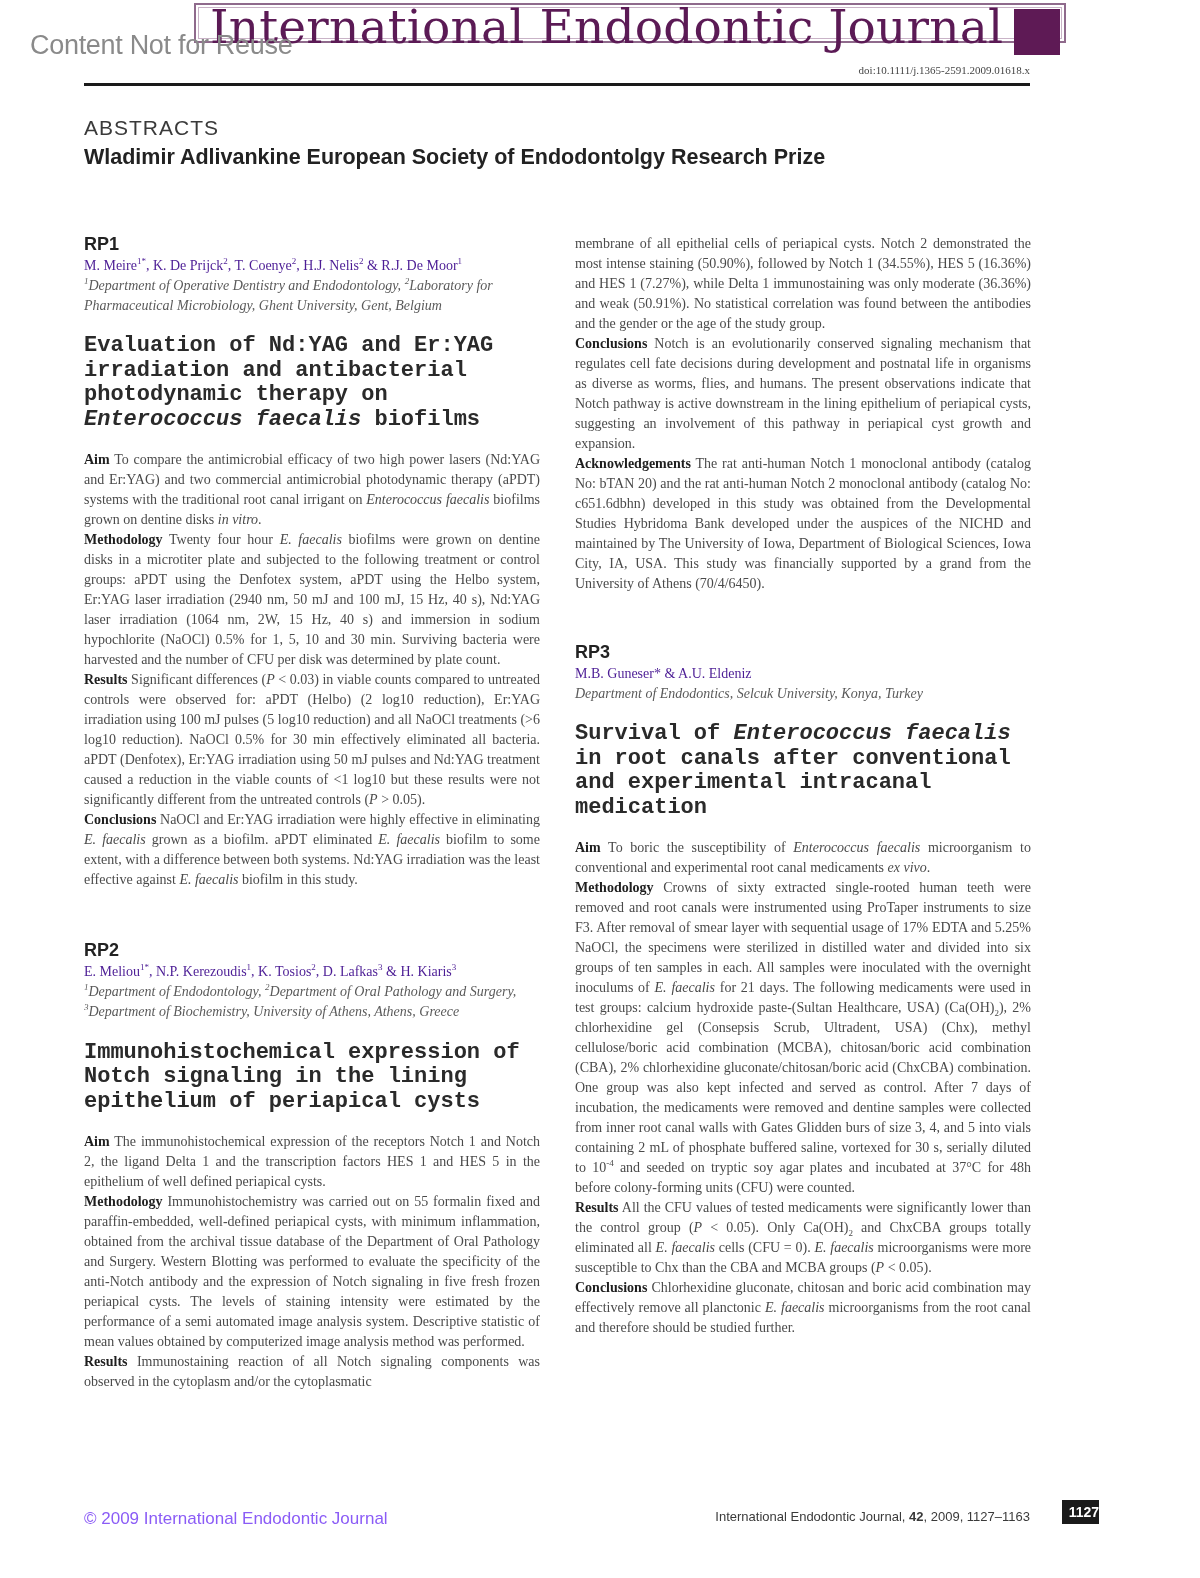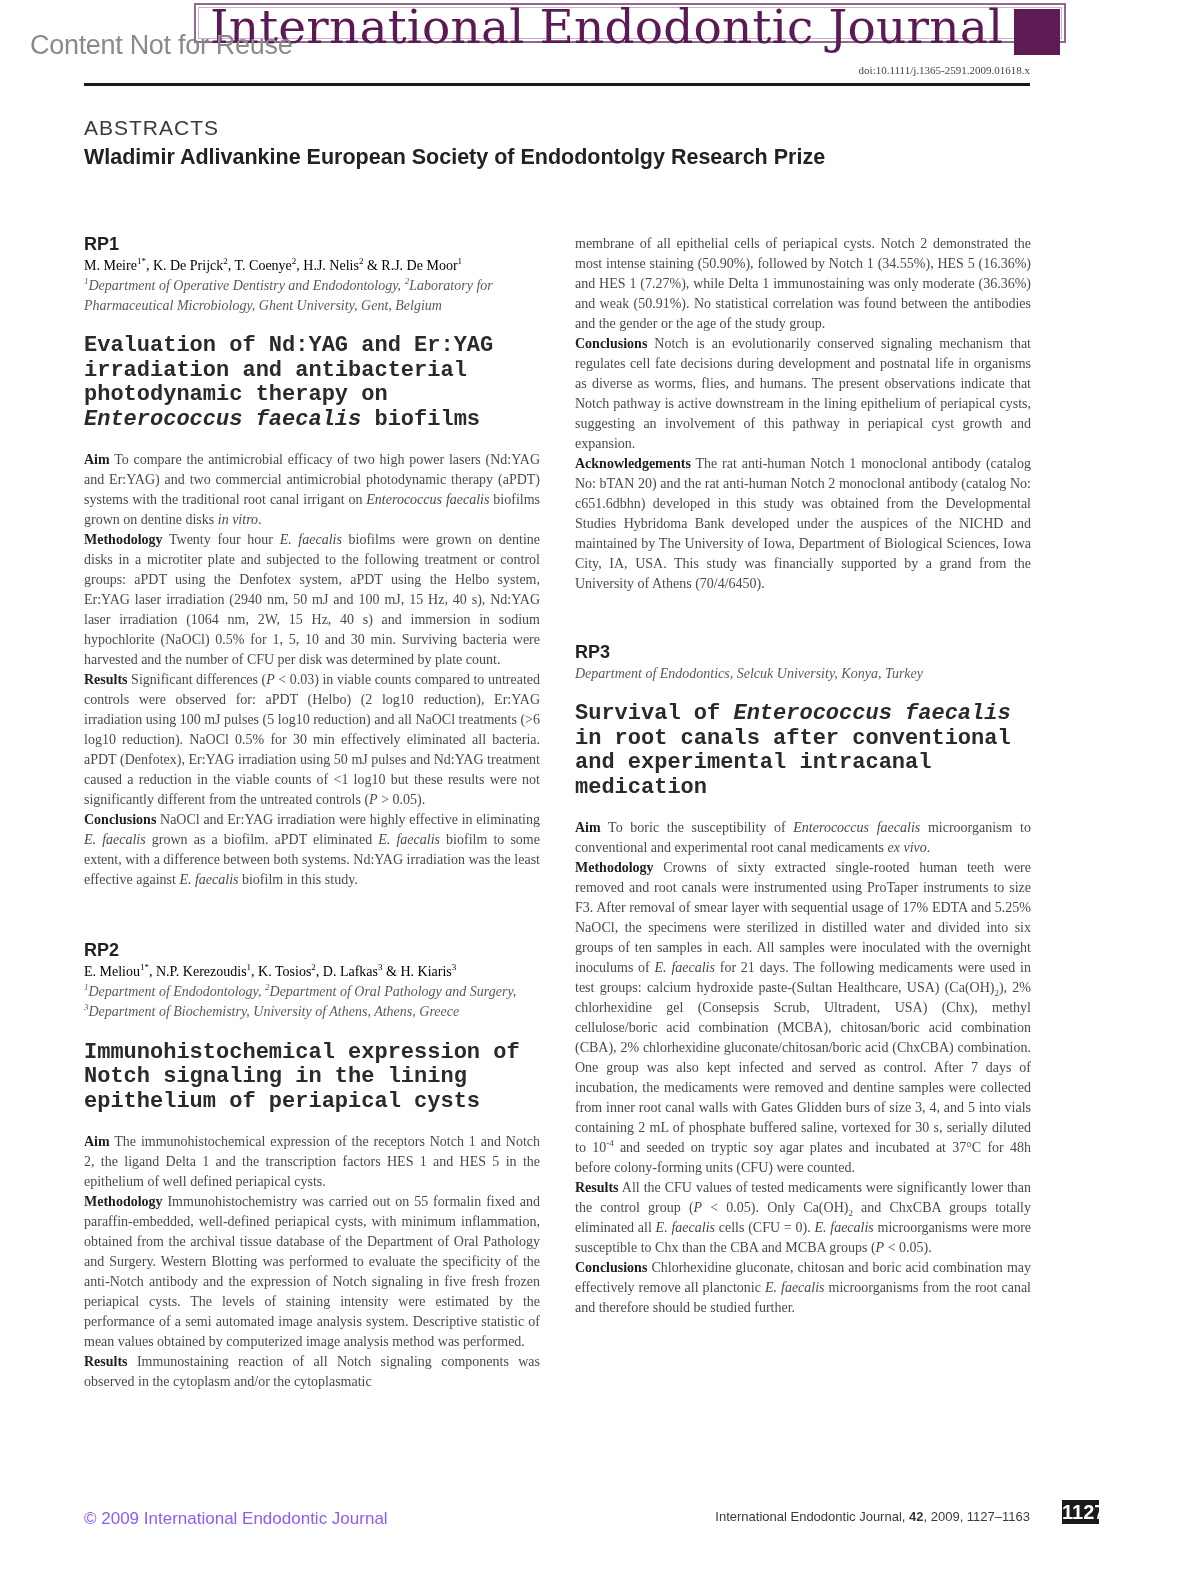--- a/index.html
+++ b/index.html
@@ -17,35 +17,35 @@
 
   .section-label { position: absolute; left: 84px; top: 116px; font-family: "Liberation Sans", sans-serif; font-size: 21px; color: #3a3a3a; letter-spacing: 1px; }
   .section-title { position: absolute; left: 84px; top: 145px; font-family: "Liberation Sans", sans-serif; font-size: 21.5px; font-weight: bold; color: #222; }
 
   .col { position: absolute; width: 456px; }
   .col-left { left: 84px; top: 234px; }
   .col-right { left: 575px; top: 234px; }
 
   .abstract { margin: 0; }
   .rp-id { font-family: Liberation Sans, sans-serif; font-size: 18px; font-weight: bold; color: #222; line-height: 20px; margin-bottom: 2px; }
-  .authors { font-family: "Liberation Serif", serif; font-size: 14px; line-height: 20px; color: #000000; }
+  .authors { font-family: "Liberation Serif", serif; font-size: 14px; line-height: 20px; color: #4c1d95; }
   .affil { font-family: "Liberation Serif", serif; font-size: 14px; font-style: italic; line-height: 20px; color: #5a5a5a; }
   .article-title { font-family: Liberation Mono, monospace; font-size: 22px; font-weight: bold; line-height: 24.5px; color: #2a2a2a; margin-bottom: 18px; }
   .article-title i { font-weight: bold; }
 
   .para { font-family: "Liberation Serif", serif; font-size: 14px; line-height: 20px; color: #4a4a4a; text-align: justify; margin: 0; }
   .para b { color: #1f1f1f; }
   sup, sub { font-size: 9px; line-height: 0; }
 
   .gap-rp2 { height: 50px; }
   .gap-rp3 { height: 48px; }
 
   .footer-left { position: absolute; left: 84px; top: 1509px; font-family: "Liberation Sans", sans-serif; font-size: 17px; color: #8b5cf6; }
   .footer-right { position: absolute; right: 170px; top: 1509px; font-family: "Liberation Sans", sans-serif; font-size: 13px; color: #3a3a3a; }
-  .page-num { position: absolute; left: 1062px; top: 1500px; width: 37px; height: 24px; background: #1a1a1a; color: #fff; font-family: "Liberation Sans", sans-serif; font-weight: bold; font-size: 20px; text-align: left; line-height: 24px; }
+  .page-num { position: absolute; left: 1062px; top: 1500px; width: 37px; height: 24px; background: #1a1a1a; color: #fff; font-family: "Liberation Sans", sans-serif; font-weight: bold; font-size: 14px; text-align: right; line-height: 24px; }
 </style>
 </head>
 <body>
 
 <div class="watermark">Content Not for Reuse</div>
 
 <header>
   <div class="masthead">
     <div class="masthead-inner"></div>
     <div class="journal-title">International Endodontic Journal</div>
@@ -91,20 +91,21 @@
   <div>
       <p class="para"><span>membrane of all epithelial cells of periapical cysts. Notch 2 demonstrated the most intense staining (50.90%), followed by Notch 1 (34.55%), HES 5 (16.36%) and HES 1 (7.27%), while Delta 1 immunostaining was only moderate (36.36%) and weak (50.91%). No statistical correlation was found between the antibodies and the gender or the age of the study group.</span></p>
       <p class="para"><b>Conclusions</b><span> Notch is an evolutionarily conserved signaling mechanism that regulates cell fate decisions during development and postnatal life in organisms as diverse as worms, flies, and humans. The present observations indicate that Notch pathway is active downstream in the lining epithelium of periapical cysts, suggesting an involvement of this pathway in periapical cyst growth and expansion.</span></p>
       <p class="para"><b>Acknowledgements</b><span> The rat anti-human Notch 1 monoclonal antibody (catalog No: bTAN 20) and the rat anti-human Notch 2 monoclonal antibody (catalog No: c651.6dbhn) developed in this study was obtained from the Developmental Studies Hybridoma Bank developed under the auspices of the NICHD and maintained by The University of Iowa, Department of Biological Sciences, Iowa City, IA, USA. This study was financially supported by a grand from the University of Athens (70/4/6450).</span></p>
     </div>
 
   <div class="gap-rp3"></div>
 
   <article class="abstract">
     <div class="rp-id">RP3</div>
+    <div class="authors"><span>M.B. Guneser* &amp; A.U. Eldeniz</span></div>
     <div class="affil"><span>Department of Endodontics, Selcuk University, Konya, Turkey</span></div>
     <h2 class="article-title"><span>Survival of </span><i>Enterococcus faecalis</i><span> in root canals after conventional and experimental intracanal medication</span></h2>
     <div>
         <p class="para"><b>Aim</b><span> To boric the susceptibility of </span><i>Enterococcus faecalis</i><span> microorganism to conventional and experimental root canal medicaments </span><i>ex vivo</i><span>.</span></p>
         <p class="para"><b>Methodology</b><span> Crowns of sixty extracted single-rooted human teeth were removed and root canals were instrumented using ProTaper instruments to size F3. After removal of smear layer with sequential usage of 17% EDTA and 5.25% NaOCl, the specimens were sterilized in distilled water and divided into six groups of ten samples in each. All samples were inoculated with the overnight inoculums of </span><i>E. faecalis</i><span> for 21 days. The following medicaments were used in test groups: calcium hydroxide paste-(Sultan Healthcare, USA) (Ca(OH)</span><sub>2</sub><span>), 2% chlorhexidine gel (Consepsis Scrub, Ultradent, USA) (Chx), methyl cellulose/boric acid combination (MCBA), chitosan/boric acid combination (CBA), 2% chlorhexidine gluconate/chitosan/boric acid (ChxCBA) combination. One group was also kept infected and served as control. After 7 days of incubation, the medicaments were removed and dentine samples were collected from inner root canal walls with Gates Glidden burs of size 3, 4, and 5 into vials containing 2 mL of phosphate buffered saline, vortexed for 30 s, serially diluted to 10</span><sup>-4</sup><span> and seeded on tryptic soy agar plates and incubated at 37°C for 48h before colony-forming units (CFU) were counted.</span></p>
         <p class="para"><b>Results</b><span> All the CFU values of tested medicaments were significantly lower than the control group (</span><i>P</i><span> &lt; 0.05). Only Ca(OH)</span><sub>2</sub><span> and ChxCBA groups totally eliminated all </span><i>E. faecalis</i><span> cells (CFU = 0). </span><i>E. faecalis</i><span> microorganisms were more susceptible to Chx than the CBA and MCBA groups (</span><i>P</i><span> &lt; 0.05).</span></p>
         <p class="para"><b>Conclusions</b><span> Chlorhexidine gluconate, chitosan and boric acid combination may effectively remove all planctonic </span><i>E. faecalis</i><span> microorganisms from the root canal and therefore should be studied further.</span></p>
       </div>
   </article>
 </div>

